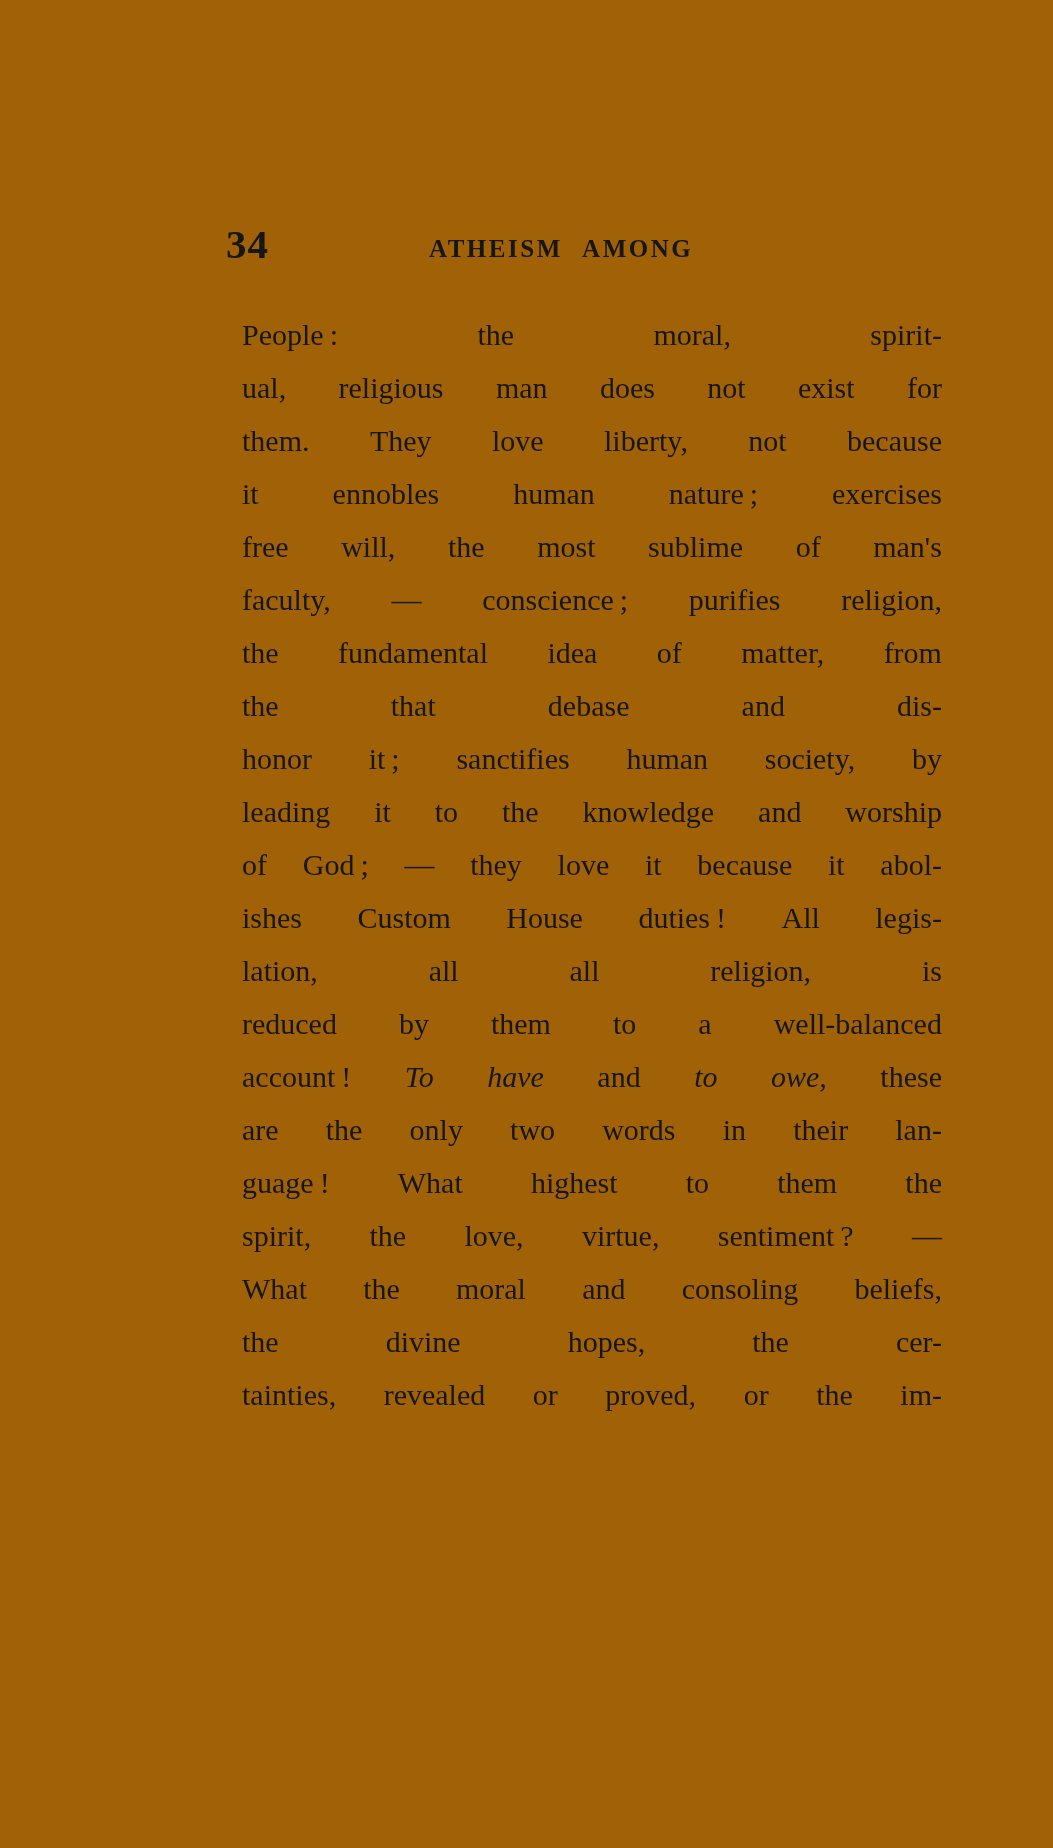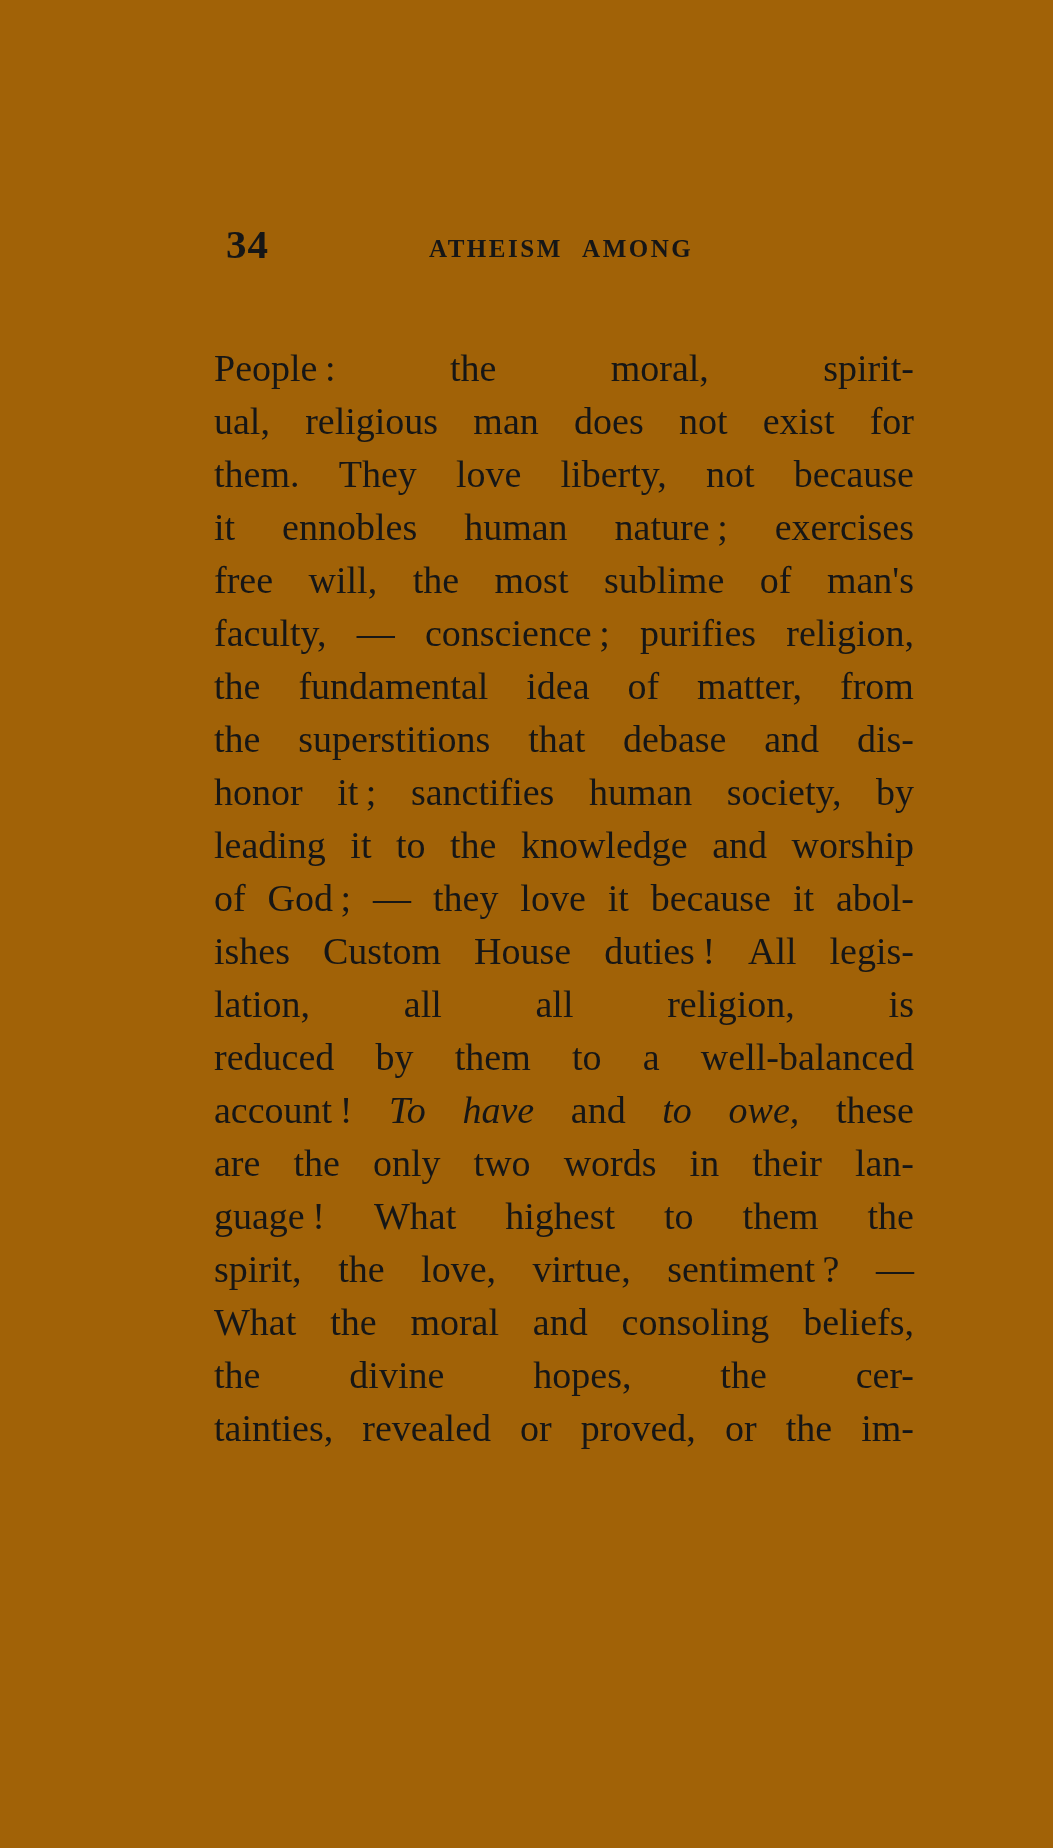--- a/index.html
+++ b/index.html
@@ -36,25 +36,24 @@
     font-size: 25px;
     font-weight: 700;
     line-height: 1;
     letter-spacing: 2.5px;
     word-spacing: 12px;
     white-space: nowrap;
     margin-left: 44px;
   }
   .body-text {
     position: absolute;
-    left: 214px;
+    left: 242px;
     top: 318px;
     width: 700px;
-    font-size: 38px;
-    margin-top: 28px;
+    font-size: 30px;
   }
   .line {
     display: flex;
     justify-content: space-between;
     align-items: baseline;
     height: 53px;
     white-space: pre;
   }
   .line span.it {
     font-style: italic;
@@ -67,21 +66,21 @@
   <div class="page-number">34</div>
   <div class="running-head">ATHEISM AMONG</div>
   <div class="body-text">
       <div class="line"><span>People :</span><span>the</span><span>moral,</span><span>spirit-</span></div>
       <div class="line"><span>ual,</span><span>religious</span><span>man</span><span>does</span><span>not</span><span>exist</span><span>for</span></div>
       <div class="line"><span>them.</span><span>They</span><span>love</span><span>liberty,</span><span>not</span><span>because</span></div>
       <div class="line"><span>it</span><span>ennobles</span><span>human</span><span>nature ;</span><span>exercises</span></div>
       <div class="line"><span>free</span><span>will,</span><span>the</span><span>most</span><span>sublime</span><span>of</span><span>man's</span></div>
       <div class="line"><span>faculty,</span><span>—</span><span>conscience ;</span><span>purifies</span><span>religion,</span></div>
       <div class="line"><span>the</span><span>fundamental</span><span>idea</span><span>of</span><span>matter,</span><span>from</span></div>
-      <div class="line"><span>the</span><span>superstitions</span><span>that</span><span>debase</span><span>and</span><span>dis-</span></div>
+      <div class="line"><span>the</span><span>that</span><span>debase</span><span>and</span><span>dis-</span></div>
       <div class="line"><span>honor</span><span>it ;</span><span>sanctifies</span><span>human</span><span>society,</span><span>by</span></div>
       <div class="line"><span>leading</span><span>it</span><span>to</span><span>the</span><span>knowledge</span><span>and</span><span>worship</span></div>
       <div class="line"><span>of</span><span>God ;</span><span>—</span><span>they</span><span>love</span><span>it</span><span>because</span><span>it</span><span>abol-</span></div>
       <div class="line"><span>ishes</span><span>Custom</span><span>House</span><span>duties !</span><span>All</span><span>legis-</span></div>
       <div class="line"><span>lation,</span><span>all</span><span>all</span><span>religion,</span><span>is</span></div>
       <div class="line"><span>reduced</span><span>by</span><span>them</span><span>to</span><span>a</span><span>well-balanced</span></div>
       <div class="line"><span>account !</span><span class="it">To</span><span class="it">have</span><span>and</span><span class="it">to</span><span class="it">owe,</span><span>these</span></div>
       <div class="line"><span>are</span><span>the</span><span>only</span><span>two</span><span>words</span><span>in</span><span>their</span><span>lan-</span></div>
       <div class="line"><span>guage !</span><span>What</span><span>highest</span><span>to</span><span>them</span><span>the</span></div>
       <div class="line"><span>spirit,</span><span>the</span><span>love,</span><span>virtue,</span><span>sentiment ?</span><span>—</span></div>

